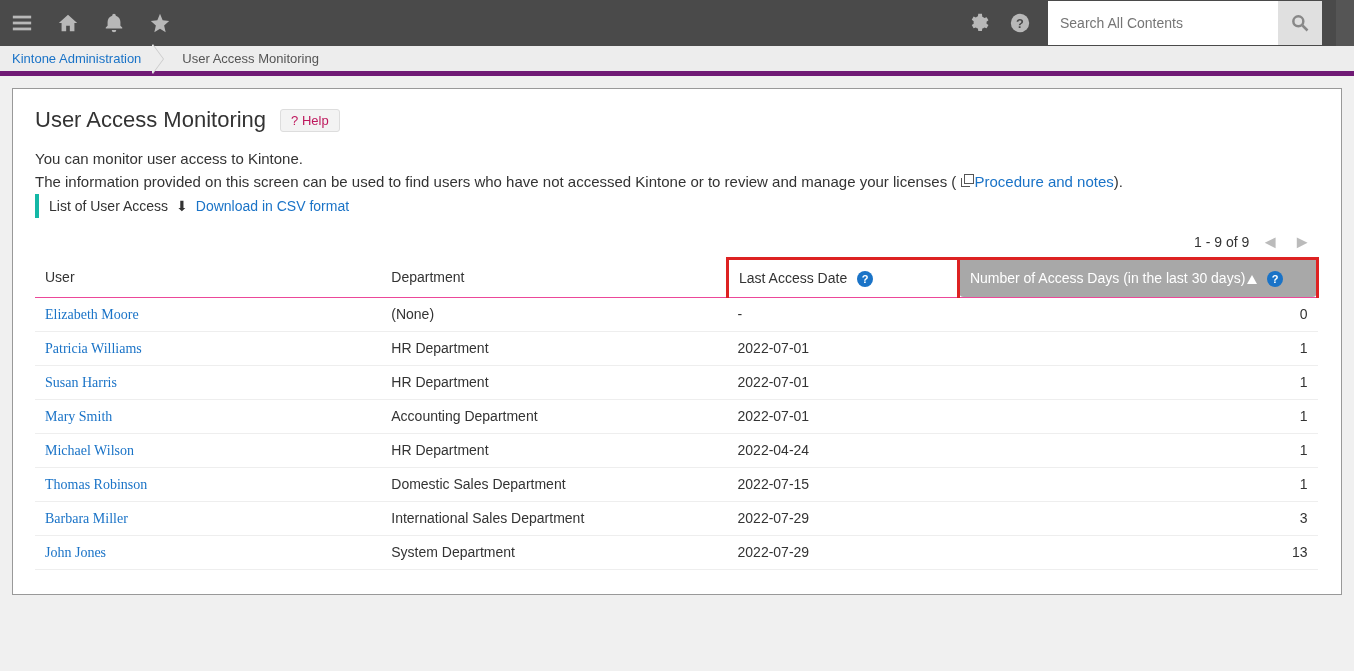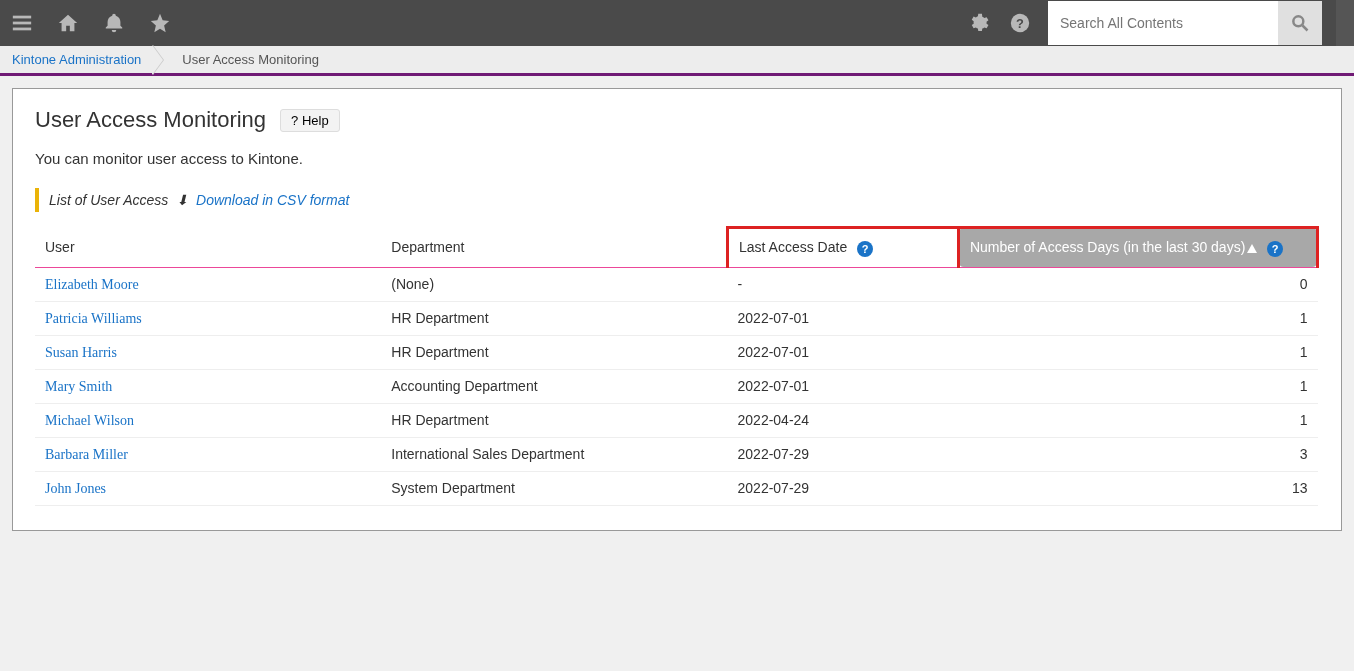--- a/index.html
+++ b/index.html
@@ -9,40 +9,40 @@
   .topbar-left { display: flex; align-items: center; gap: 18px; }
   .topbar-right { display: flex; align-items: center; gap: 14px; }
   .topbar-icon { color: #b8b8b8; cursor: pointer; display: flex; align-items: center; justify-content: center; width: 28px; height: 28px; }
   .topbar-icon svg { width: 22px; height: 22px; fill: #b8b8b8; }
   .search-wrap { display: flex; align-items: center; }
   .search-input { height: 44px; width: 230px; border: none; padding: 16px 12px; font-size: 14px; outline: none; }
   .search-btn { width: 44px; height: 44px; background: #e0e0e0; border: none; cursor: pointer; display: flex; align-items: center; justify-content: center; }
   .search-btn svg { width: 20px; height: 20px; fill: #888; }
   .scrollbar-top { width: 18px; height: 46px; background: #555; }
 
-  .breadcrumb { background: #ededed; border-bottom: 3px solid #701a75; height: 30px; display: flex; align-items: center; font-size: 13px; padding-left: 12px; position: relative; }
+  .breadcrumb { background: #ededed; border-bottom: 5px solid #701a75; height: 30px; display: flex; align-items: center; font-size: 13px; padding-left: 12px; position: relative; }
   .crumb-link { color: #1a73c7; text-decoration: none; cursor: pointer; padding: 0 12px 0 0; }
   .crumb-sep { width: 0; height: 0; border-top: 15px solid transparent; border-bottom: 15px solid transparent; border-left: 11px solid #ccc; position: relative; }
   .crumb-sep::after { content: ""; position: absolute; left: -12px; top: -15px; width: 0; height: 0; border-top: 15px solid transparent; border-bottom: 15px solid transparent; border-left: 11px solid #ededed; }
   .crumb-current { color: #555; padding-left: 18px; }
 
   .page-wrap { padding: 12px; }
   .page-card { background: #fff; border: 1px solid #999; padding: 18px 22px 24px; }
 
   .title-row { display: flex; align-items: center; gap: 14px; margin-bottom: 14px; }
   .page-title { font-size: 22px; font-weight: normal; color: #333; }
-  .help-btn { background: #f3f3f3; border: 1px solid #ddd; border-radius: 3px; padding: 3px 10px; font-size: 13px; color: #000000; cursor: pointer; }
-
-  .desc { font-size: 15px; color: #333; line-height: 1.55; margin-bottom: 18px; }
+  .help-btn { background: #f3f3f3; border: 1px solid #ddd; border-radius: 3px; padding: 3px 10px; font-size: 13px; color: #be185d; cursor: pointer; }
+
+  .desc { font-size: 15px; color: #333; line-height: 1.55; }
   .desc a { color: #1a73c7; text-decoration: none; }
   .ext-icon { display: inline-block; width: 11px; height: 11px; margin-right: 3px; position: relative; }
   .ext-icon::before { content: ""; position: absolute; bottom: 0; left: 0; width: 8px; height: 8px; border: 1.5px solid #555; border-top: none; border-right: none; }
   .ext-icon::after { content: ""; position: absolute; top: -2px; right: -2px; width: 8px; height: 8px; border: 1.5px solid #555; background: #fff; }
 
-  .list-header { display: flex; align-items: center; gap: 8px; border-left: 4px solid #eab308; padding: 4px 0 4px 10px; margin-bottom: 14px; font-size: 14px; font-style: italic; }
+  .list-header { display: flex; align-items: center; gap: 8px; border-left: 4px solid #14b8a6; padding: 4px 0 4px 10px; margin-bottom: 14px; font-size: 14px; }
   .download-icon { font-family: Arial; color: #333; }
   .download-link { color: #1a73c7; text-decoration: none; cursor: pointer; }
 
   .pager-row { display: flex; justify-content: flex-end; align-items: center; gap: 10px; font-size: 14px; color: #333; margin-bottom: 4px; padding-right: 6px; }
   .pager-arrow { color: #bbb; cursor: default; font-size: 18px; padding: 0 2px; }
 
   table.data { width: 100%; border-collapse: collapse; }
   table.data th { text-align: left; font-weight: normal; font-size: 14px; padding: 10px 10px; border-bottom: 1px solid #ec4899; position: relative; }
   table.data td { padding: 8px 10px; border-bottom: 1px solid #eee; font-size: 14px; }
   table.data td a { color: #1a73c7; text-decoration: none; font-family: Liberation Serif, serif; }
@@ -121,28 +121,36 @@
 <div class="page-wrap">
   <div class="page-card">
 
     <div class="title-row">
       <h1 class="page-title">User Access Monitoring</h1>
       <button class="help-btn">? Help</button>
     </div>
 
     <div class="desc">
       <div>You can monitor user access to Kintone.</div>
+      <div>
+        <span>The information provided on this screen can be used to find users who have not accessed Kintone or to review and manage your licenses ( </span><span class="ext-icon"></span><a>Procedure and notes</a><span>).</span>
+      </div>
     </div>
 
     <div class="list-header">
       <span>List of User Access</span>
       <span class="download-icon">⬇</span>
       <a class="download-link">Download in CSV format</a>
     </div>
 
+    <div class="pager-row">
+      <span>1 - 9 of 9</span>
+      <span class="pager-arrow">◄</span>
+      <span class="pager-arrow">►</span>
+    </div>
 
     <table class="data">
       <thead>
         <tr>
           <th class="col-user">User</th>
           <th class="col-dept">Department</th>
           <th class="col-date th-highlight-red">
             <span>Last Access Date</span>
             <span class="help-q">?</span>
           </th>
@@ -177,20 +185,26 @@
             <td>2022-07-01</td>
             <td class="num">1</td>
           </tr>
           <tr>
             <td><a>Michael Wilson</a></td>
             <td>HR Department</td>
             <td>2022-04-24</td>
             <td class="num">1</td>
           </tr>
           <tr>
+            <td><a>Thomas Robinson</a></td>
+            <td>Domestic Sales Department</td>
+            <td>2022-07-15</td>
+            <td class="num">1</td>
+          </tr>
+          <tr>
             <td><a>Barbara Miller</a></td>
             <td>International Sales Department</td>
             <td>2022-07-29</td>
             <td class="num">3</td>
           </tr>
           <tr>
             <td><a>John Jones</a></td>
             <td>System Department</td>
             <td>2022-07-29</td>
             <td class="num">13</td>

